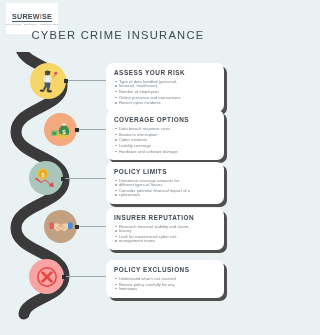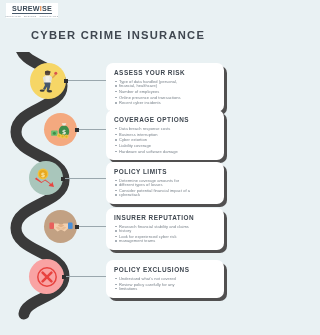--- a/index.html
+++ b/index.html
@@ -8,21 +8,21 @@
     background:#e9f1f3;
     font-family:"Liberation Sans", sans-serif;
     position:relative;
     overflow:hidden;
     -webkit-font-smoothing:antialiased;
   }
 
   
   .logo-box{
     position:absolute; left:6px; top:3px;
-    width:52px; height:15px;
+    width:52px; height:31px;
     background:#ffffff;
     display:flex; flex-direction:column;
     align-items:center; justify-content:center;
     padding-top:1px;
   }
   .logo-word{
     font-size:7.2px; font-weight:700; letter-spacing:.2px;
     color:#3b4a57; line-height:1; white-space:nowrap;
   }
   .logo-word .dot{ color:#e8803a; }
@@ -31,21 +31,21 @@
   }
   .logo-tag{
     font-size:2.1px; letter-spacing:.35px; color:#7e8b96;
     line-height:1; margin-top:.8px; white-space:nowrap;
   }
 
   
   .title{
     position:absolute; left:0; top:29px; width:236px;
     text-align:center;
-    font-size:11.2px; font-weight:700; letter-spacing:1.25px;
+    font-size:11.2px; font-weight:400; letter-spacing:1.25px;
     color:#3f4750;
   }
 
   
   .path-svg{ position:absolute; left:0; top:52px; width:120px; height:275px; }
 
   
   .row{ position:absolute; left:0; width:236px; }
   .row1{ top:63px; }
   .row2{ top:113px; }

